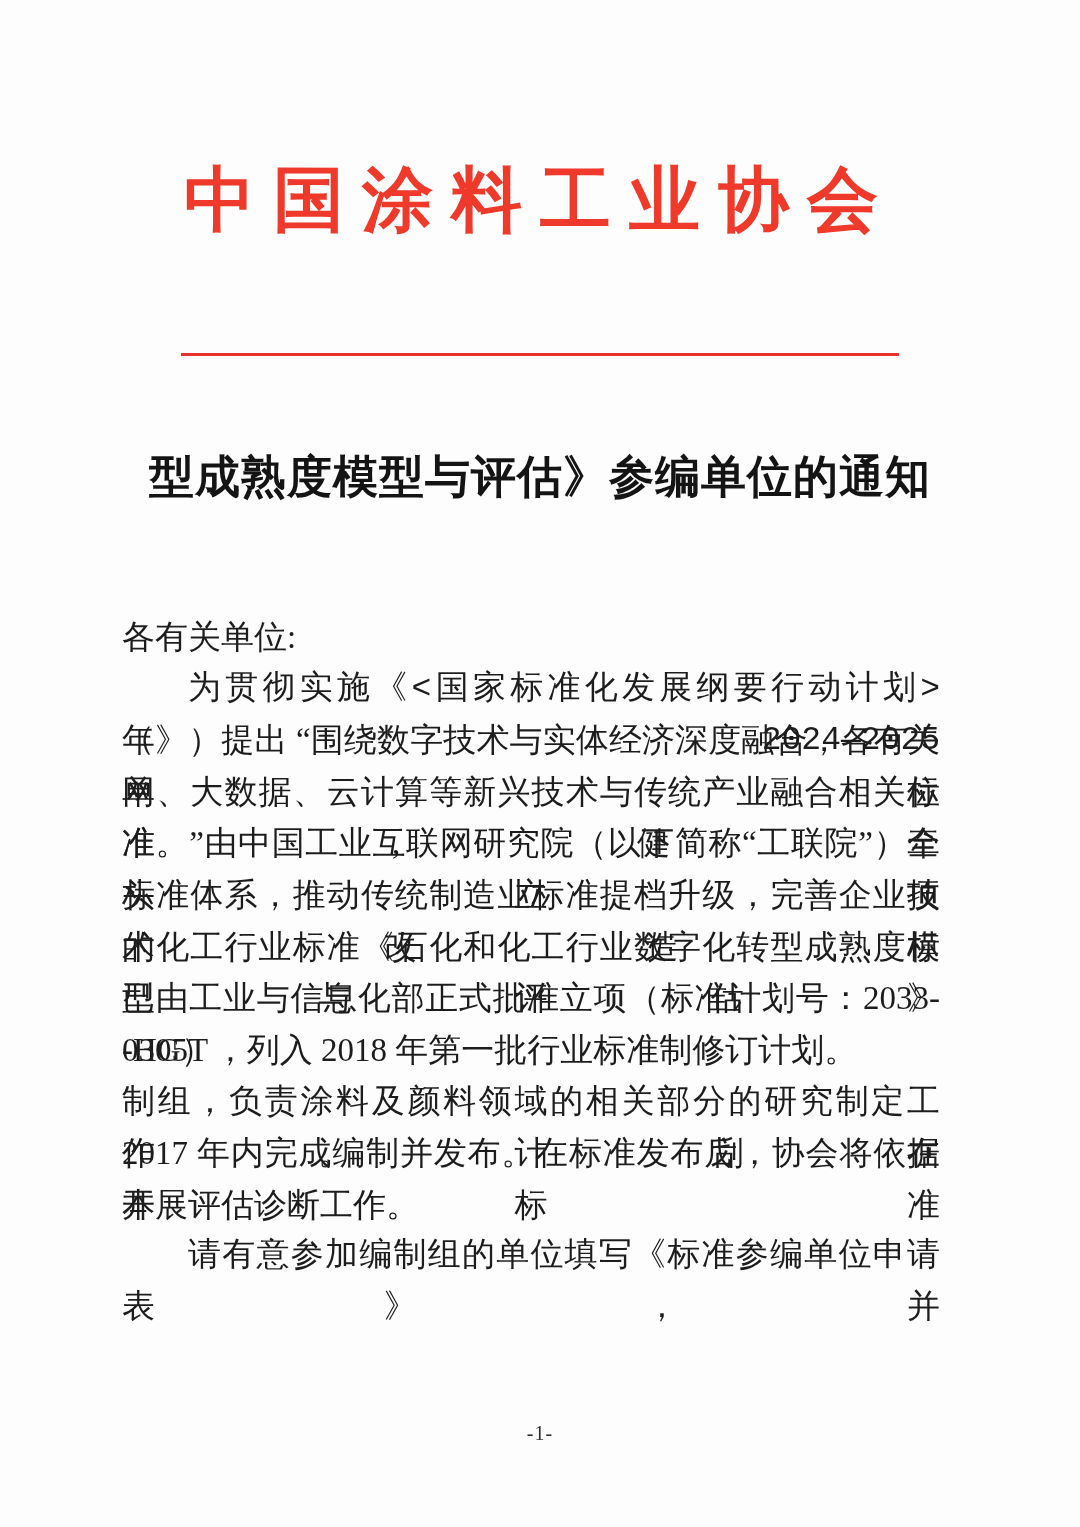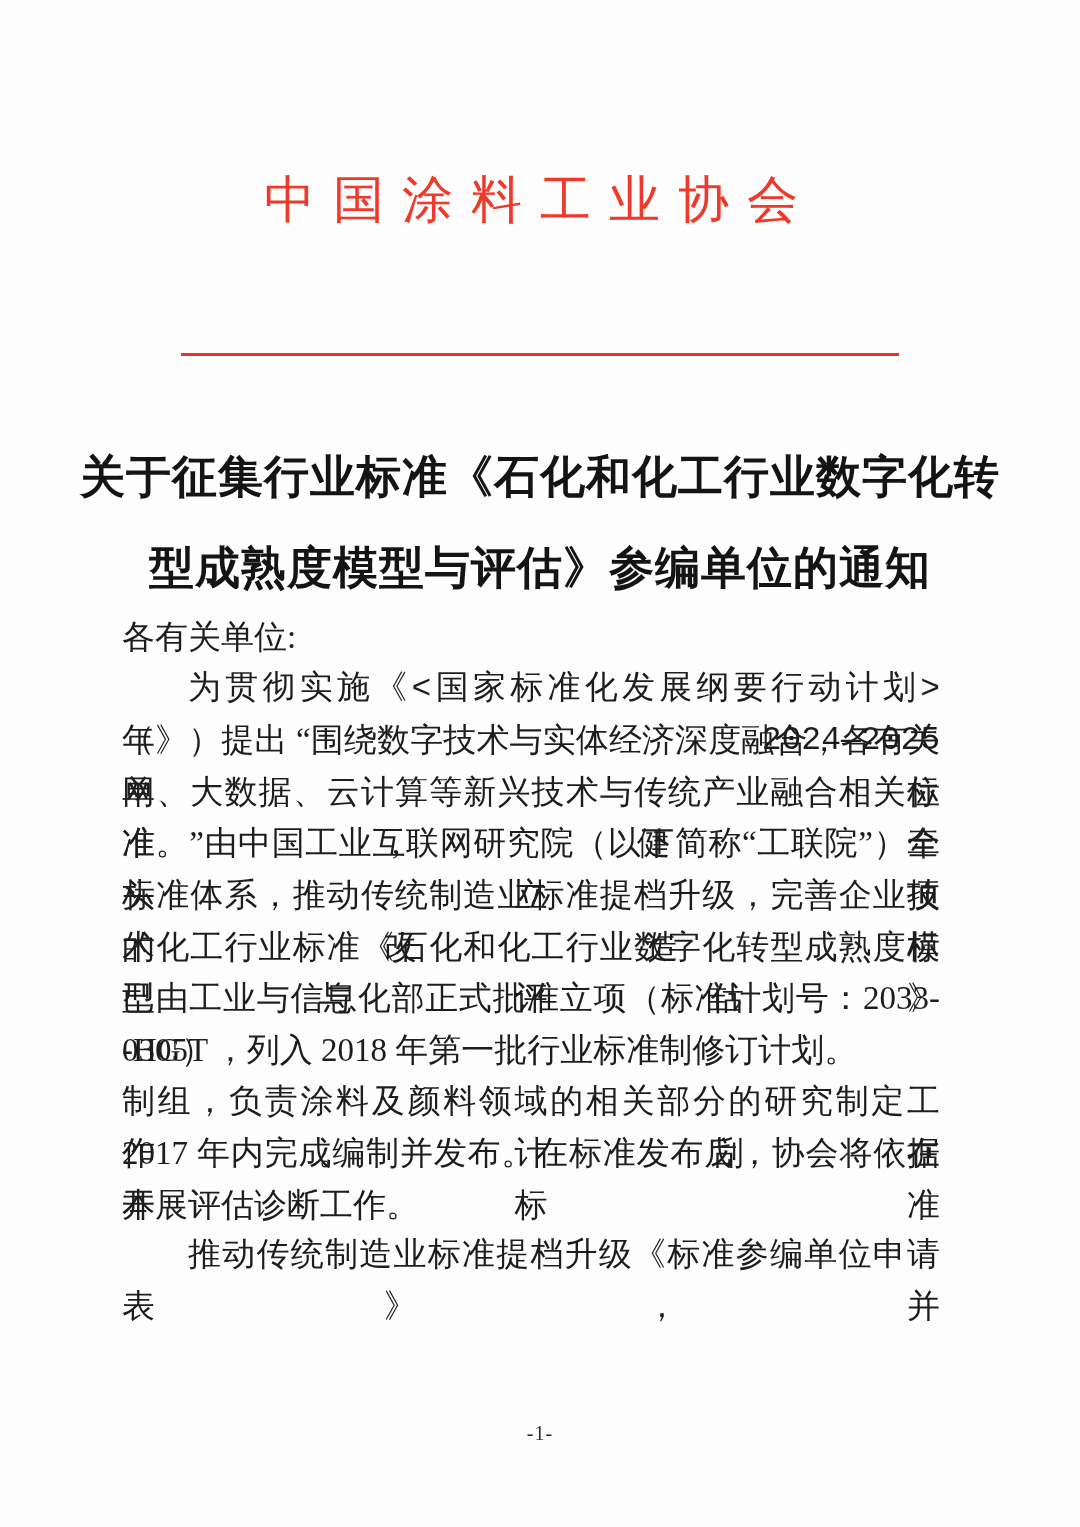--- a/index.html
+++ b/index.html
@@ -12,23 +12,23 @@
     font-family:"Liberation Serif","DejaVu Serif",serif;
     color:#1c1c1c;
     overflow:hidden;
   }
   .letterhead{
     position:absolute;
     top:158px;
     left:0;
     width:100%;
     text-align:center;
-    font-size:51px;
+    font-size:71px;
     line-height:84px;
-    font-weight:400;
+    font-weight:700;
     color:#ee392b;
     letter-spacing:18px;
     white-space:nowrap;
   }
   .red-rule{
     position:absolute;
     top:353px;
     left:181px;
     width:718px;
     height:3px;
@@ -83,36 +83,35 @@
 </head>
 <body>
 
 <div class="page">
 
   <div class="letterhead">中国涂料工业协会</div>
 
   <div class="red-rule"></div>
 
   <div class="title-block">
-    <div>关于征集行业标准《石化和化工行业数字化转</div>
     <div>型成熟度模型与评估》参编单位的通知</div>
   </div>
 
   <div class="body-block">
     <div class="line no-just">各有关单位:</div>
 
     <div class="line indent">为贯彻实施《&lt;国家标准化发展纲要行动计划&gt;（2024—2025</div>
     <div class="line">年》）提出 “围绕数字技术与实体经济深度融合，各有关单位</div>
     <div class="line">网、大数据、云计算等新兴技术与传统产业融合相关标准,健全</div>
     <div class="line">准。”由中国工业互联网研究院（以下简称“工联院”）牵头立项</div>
     <div class="line">标准体系，推动传统制造业标准提档升级，完善企业技术改造标</div>
     <div class="line">的化工行业标准《石化和化工行业数字化转型成熟度模型与评估》</div>
     <div class="line">已由工业与信息化部正式批准立项（标准计划号：2033-0305T</div>
     <div class="line no-just">-HG），列入 2018 年第一批行业标准制修订计划。</div>
     <div class="line">制组，负责涂料及颜料领域的相关部分的研究制定工作。计划在</div>
     <div class="line">2017 年内完成编制并发布。在标准发布后，协会将依据本标准</div>
     <div class="line no-just">开展评估诊断工作。</div>
-    <div class="line indent">推动传统制造业标准提档升级《标准参编单位申请表》，并</div>
+    <div class="line indent">请有意参加编制组的单位填写《标准参编单位申请表》，并</div>
   </div>
 
   <div class="page-number">-1-</div>
 
 </div>
 
 </body></html>

